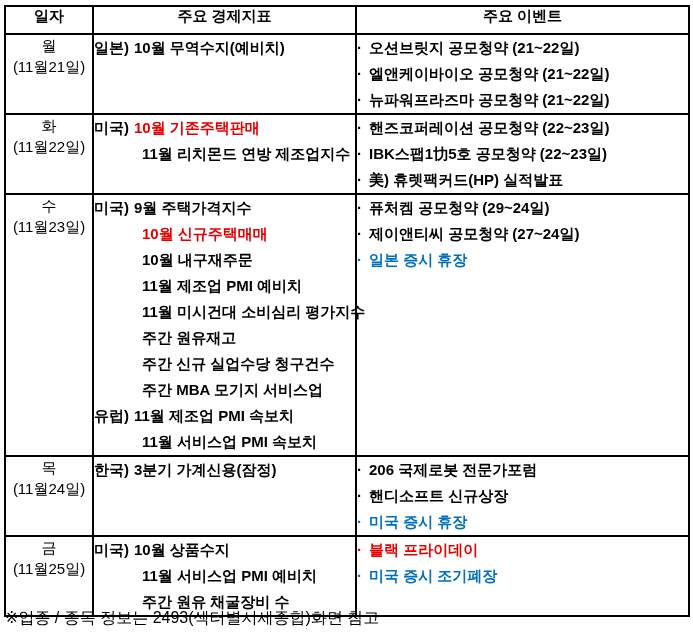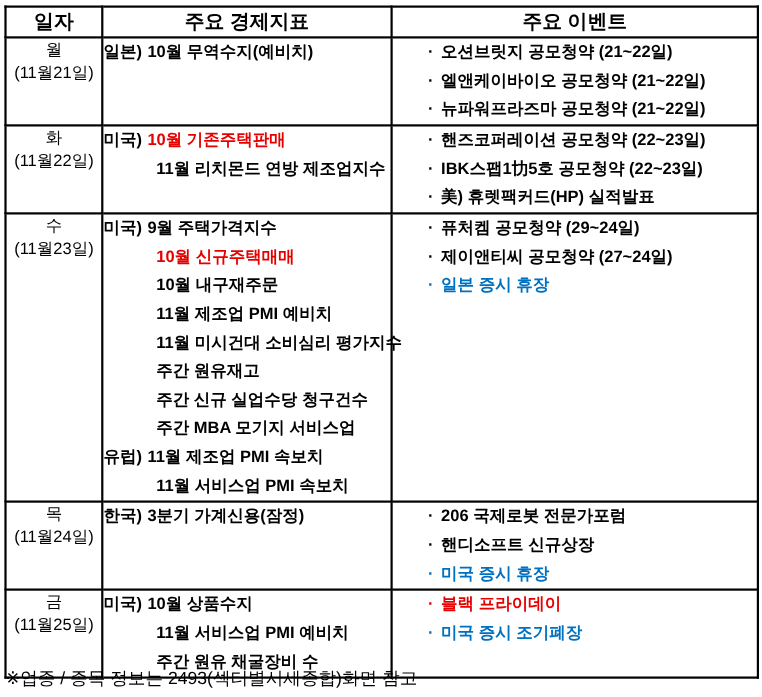--- a/index.html
+++ b/index.html
@@ -13,36 +13,36 @@
     width:684px;border-collapse:collapse;table-layout:fixed;
   }
   table.cal th,table.cal td{
     border:2px solid #000;padding:0;vertical-align:top;background:#fff;
   }
   col.c-day{width:88px;}
   col.c-ind{width:263px;}
   col.c-evt{width:333px;}
   thead tr{height:28px;}
   thead th{
-    font-size:18px;font-weight:bold;text-align:center;vertical-align:middle;
+    font-size:15px;font-weight:bold;text-align:center;vertical-align:middle;
   }
   tbody tr:nth-child(1){height:80px;}
   tbody tr:nth-child(2){height:77px;}
   tbody tr:nth-child(3){height:260px;}
   tbody tr:nth-child(4){height:78px;}
   tbody tr:nth-child(5){height:74px;}
   td.day{
     vertical-align:middle;text-align:center;
     font-size:15px;line-height:21px;
   }
   td.ind,td.evt{padding:4px 4px 2px 8px;font-weight:bold;}
   .line{font-size:15px;line-height:26px;white-space:nowrap;}
   .line .pfx{margin-right:5px;}
   .line.indent{padding-left:48px;}
-  .evt-line{font-size:15px;line-height:26px;white-space:nowrap;margin-left:32px;}
+  .evt-line{font-size:15px;line-height:26px;white-space:nowrap;}
   .evt-line .bullet{display:inline-block;width:12px;text-align:left;}
   .c-red{color:var(--red,#e60000);}
   .c-blue{color:var(--blue,#0070c0);}
   .footer-note{
     position:absolute;left:5px;top:606px;
     font-size:16px;line-height:24px;color:#000;white-space:nowrap;
   }
 </style>
 </head>
 <body style="--red: #e60000; --blue: #0070c0;">

